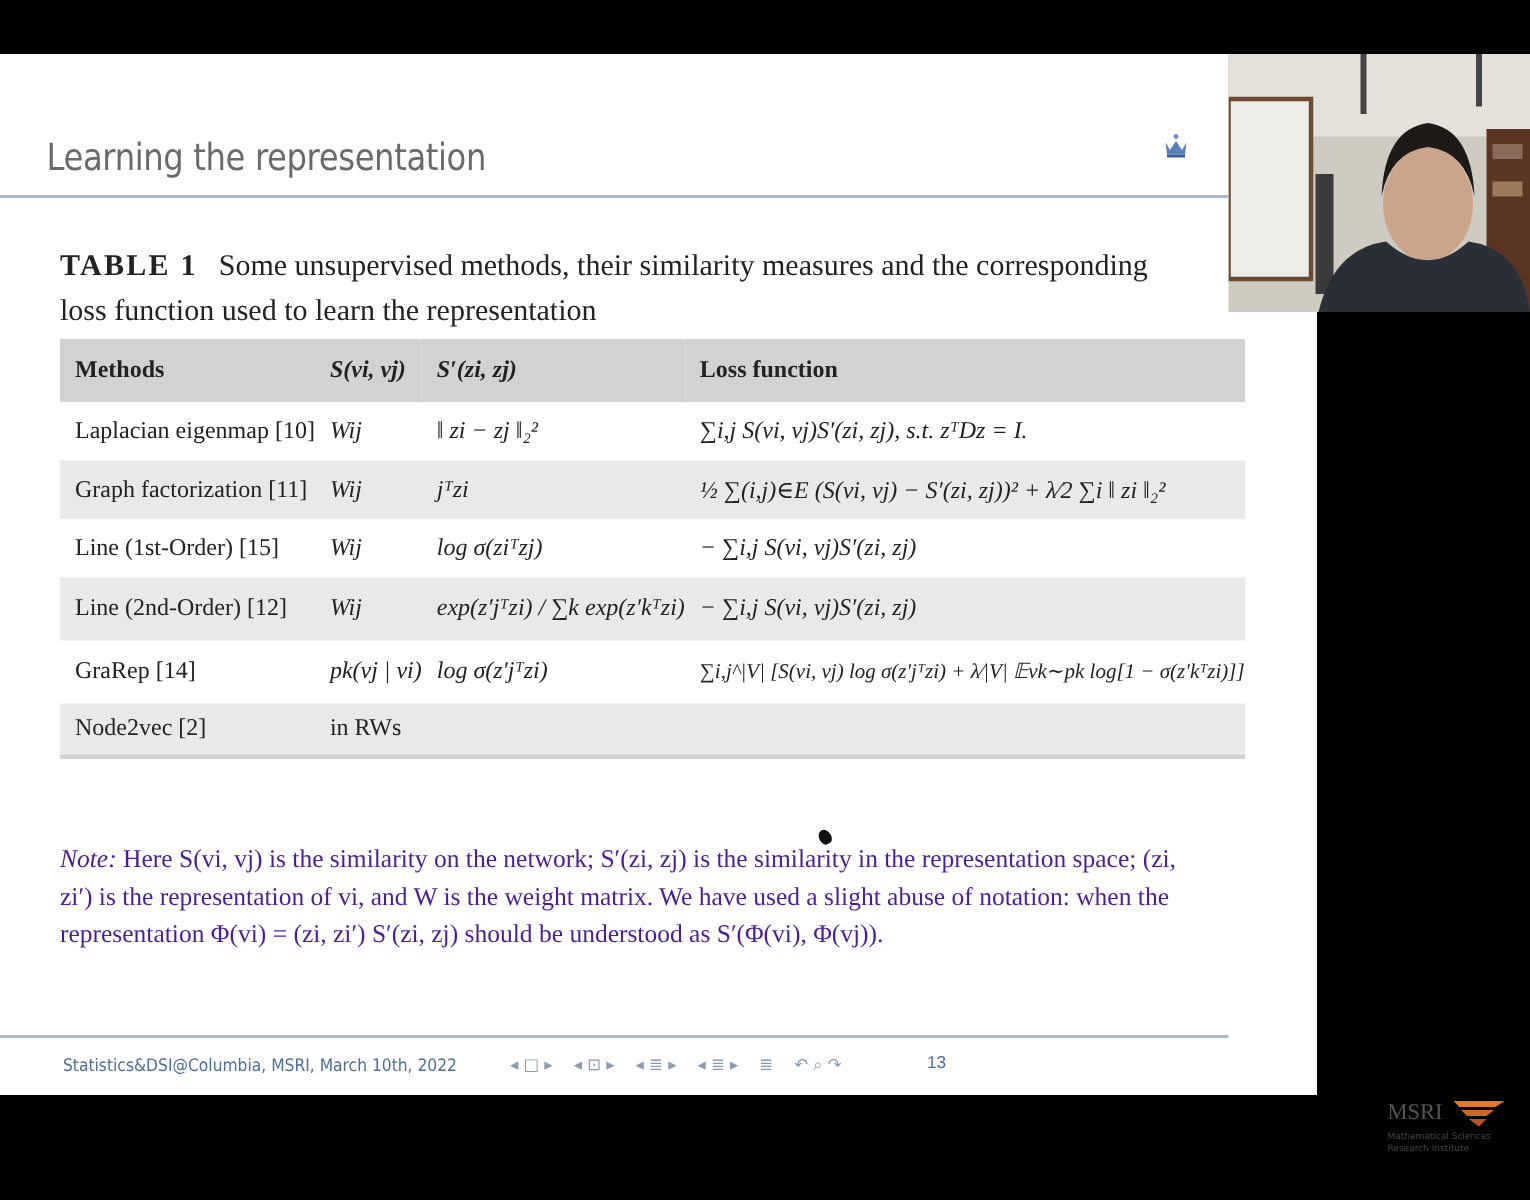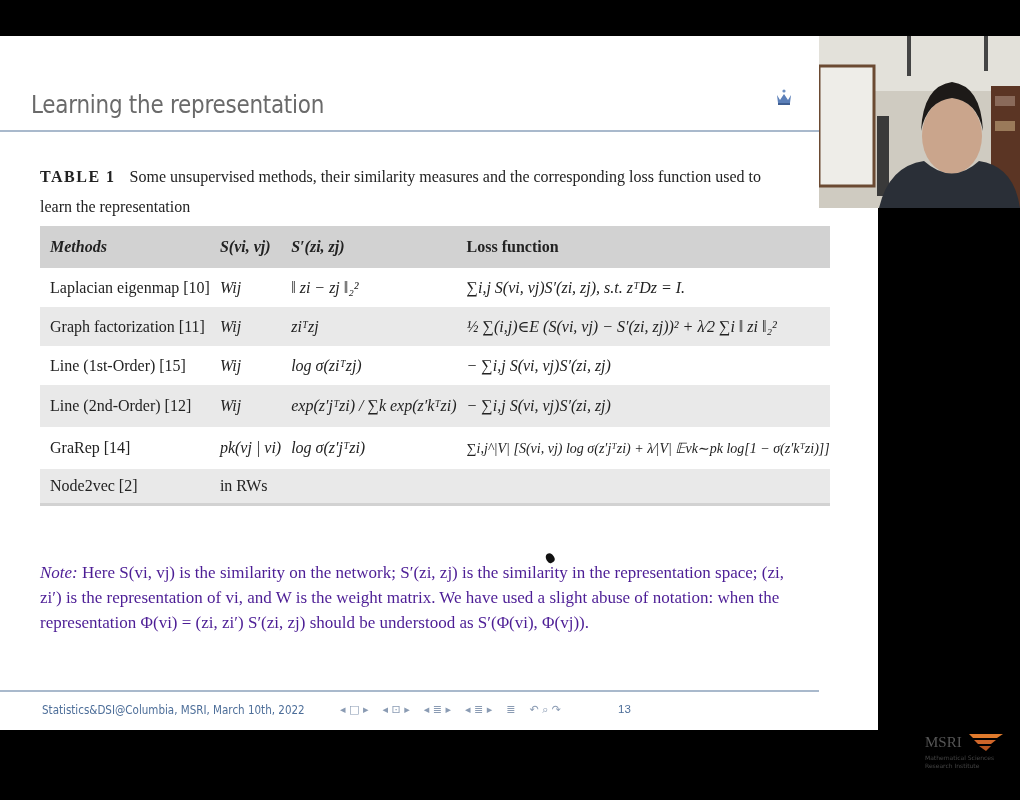--- a/index.html
+++ b/index.html
@@ -1,31 +1,31 @@
 <!DOCTYPE html>
 <html><head>
 <meta charset="utf-8">
 <style>
   html,body{margin:0;padding:0;}
   body{width:1020px;height:800px;background:#000;position:relative;overflow:hidden;font-family:"Liberation Serif","DejaVu Serif",serif;}
   .slide{position:absolute;left:0;top:36px;width:878px;height:694px;background:#fff;}
   .slide-title{position:absolute;left:31px;top:54px;font-family:"DejaVu Sans","Liberation Sans",sans-serif;font-size:25px;color:#6a6a6a;letter-spacing:-0.3px;transform:scaleX(0.86);transform-origin:left;}
   .crown{position:absolute;left:775px;top:52px;width:18px;height:18px;}
   .title-rule{position:absolute;left:0;top:94px;width:819px;height:2px;background:#a9b9cc;}
-  .caption{position:absolute;left:40px;top:126px;width:740px;font-size:16px;line-height:30px;color:#222;}
+  .caption{position:absolute;left:40px;top:126px;width:740px;font-size:20px;line-height:30px;color:#222;}
   .caption .tl{font-weight:bold;letter-spacing:1.5px;margin-right:14px;}
   .tbl{position:absolute;left:40px;top:190px;width:740px;border-collapse:collapse;font-size:16px;color:#222;}
   .tbl td,.tbl th{padding:0 0 0 10px;text-align:left;vertical-align:middle;white-space:nowrap;}
   .tbl th{height:42px;font-weight:bold;background:#d2d2d2;}
   .tbl tr.r td{height:39px;}
   .tbl tr.sh td{background:#e9e9e9;}
   .tbl tr.tall td{height:42px;}
   .tbl tr.last td{height:34px;}
   .tbl tr.bot td{height:3px;background:#d2d2d2;padding:0;}
-  .c1{width:172px;font-style:italic;} .c2{width:110px;} .c3{width:106px;}
+  .c1{width:172px;} .c2{width:110px;} .c3{width:106px;}
   .it{font-style:italic;}
   .note{position:absolute;left:40px;top:524px;width:750px;font-size:17px;line-height:25px;color:#4c1d95;}
   .note .nl{font-style:italic;}
   .cursor{position:absolute;left:546px;top:517px;width:8px;height:10px;background:#111;border-radius:50% 50% 40% 40%;transform:rotate(-30deg);}
   .foot-rule{position:absolute;left:0;top:654px;width:819px;height:2px;background:#a9b9cc;}
   .footer-left{position:absolute;left:42px;top:667px;font-family:"DejaVu Sans","Liberation Sans",sans-serif;font-size:11.5px;color:#4d6e99;transform:scaleX(0.9);transform-origin:left;}
   .nav{position:absolute;left:340px;top:667px;font-family:"DejaVu Sans",sans-serif;font-size:11px;color:#8a9bb3;display:flex;gap:14px;}
   .nav span{cursor:pointer;}
   .page-num{position:absolute;left:618px;top:667px;font-family:Liberation Sans, sans-serif;font-size:11.5px;color:#4d6e99;}
   .video{position:absolute;left:819px;top:36px;width:201px;height:172px;overflow:hidden;background:#c9c6bd;}
@@ -59,21 +59,21 @@
     </tr>
     <tr class="r">
       <td>Laplacian eigenmap [10]</td>
       <td class="it">Wij</td>
       <td class="it">‖ zi − zj ‖₂²</td>
       <td class="it">∑i,j S(vi, vj)S′(zi, zj), s.t. zᵀDz = I.</td>
     </tr>
     <tr class="r sh">
       <td>Graph factorization [11]</td>
       <td class="it">Wij</td>
-      <td class="it">ziᵀzj</td>
+      <td class="it">jᵀzi</td>
       <td class="it">½ ∑(i,j)∈E (S(vi, vj) − S′(zi, zj))² + λ⁄2 ∑i ‖ zi ‖₂²</td>
     </tr>
     <tr class="r">
       <td>Line (1st-Order) [15]</td>
       <td class="it">Wij</td>
       <td class="it">log σ(ziᵀzj)</td>
       <td class="it">− ∑i,j S(vi, vj)S′(zi, zj)</td>
     </tr>
     <tr class="r sh tall">
       <td>Line (2nd-Order) [12]</td>

